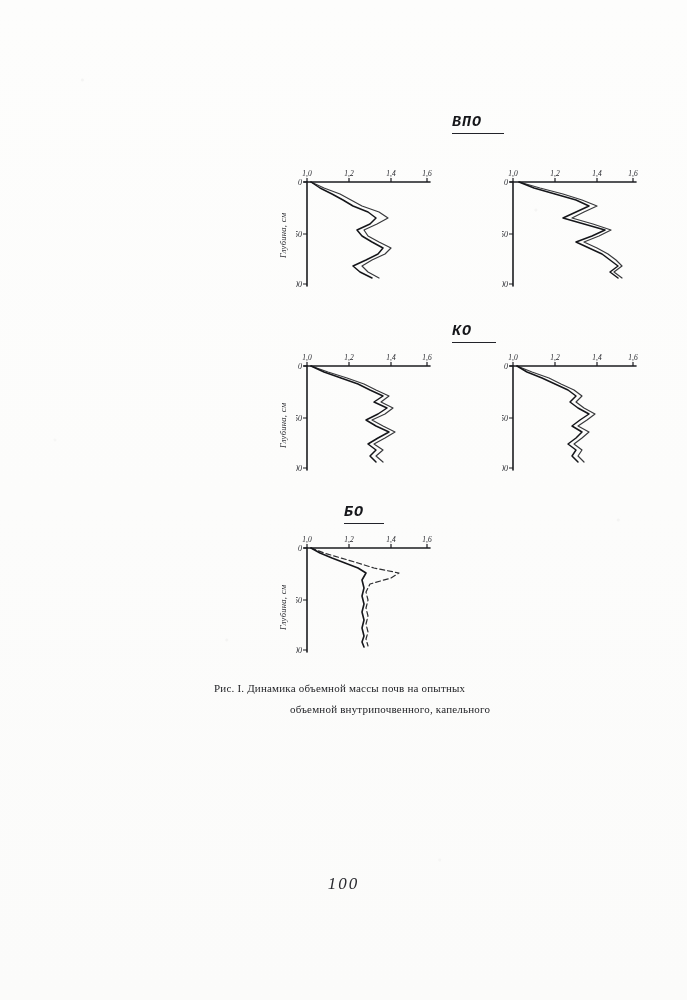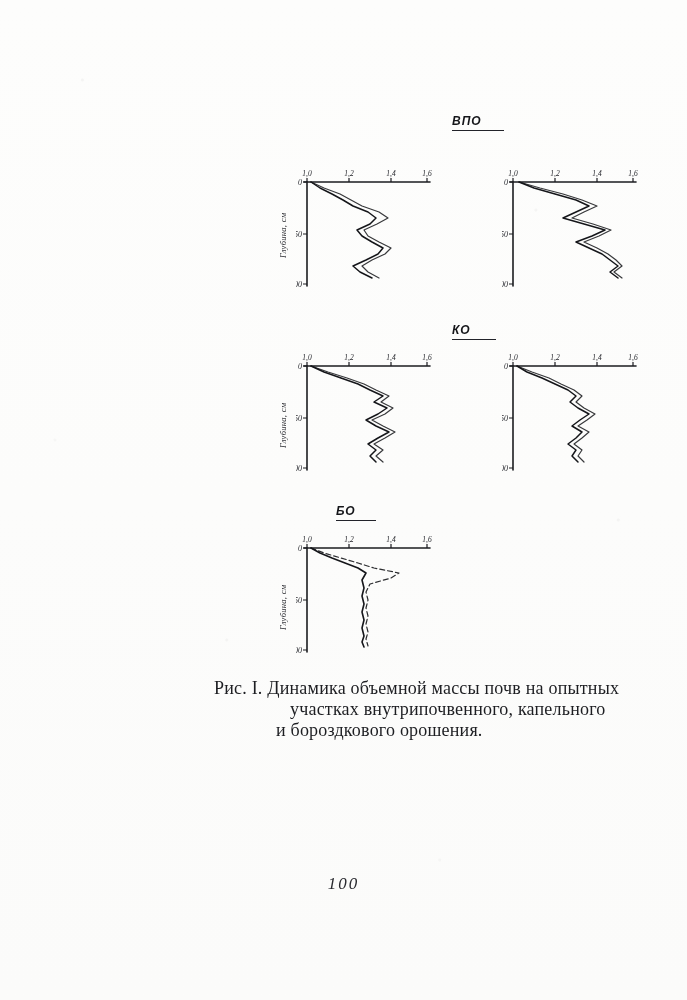--- a/index.html
+++ b/index.html
@@ -24,24 +24,24 @@
       radial-gradient(circle at 78% 21%, rgba(0,0,0,0.03) 0 1px, transparent 2px),
       radial-gradient(circle at 33% 64%, rgba(0,0,0,0.03) 0 1px, transparent 2px),
       radial-gradient(circle at 64% 86%, rgba(0,0,0,0.025) 0 1px, transparent 2px),
       radial-gradient(circle at 90% 52%, rgba(0,0,0,0.03) 0 1px, transparent 2px),
       radial-gradient(circle at 8%  44%, rgba(0,0,0,0.025) 0 1px, transparent 2px),
       linear-gradient(#fdfdfc, #fbfbfa);
   }
 
   .group-label {
     position: absolute;
-    font-family: Liberation Sans, sans-serif;
+    font-family: Liberation Mono, monospace;
     font-style: italic;
     font-weight: bold;
-    font-size: 12px;
+    font-size: 15px;
     letter-spacing: 1px;
     color: #15161a;
   }
   .group-label .rule {
     display: block;
     height: 1px;
     background: #22232a;
     margin-top: 2px;
   }
 
@@ -62,21 +62,21 @@
     transform-origin: left top;
     white-space: nowrap;
   }
 
   .caption {
     position: absolute;
     left: 214px;
     top: 678px;
     width: 430px;
     font-family: "Liberation Serif", serif;
-    font-size: 18px;
+    font-size: 11px;
     line-height: 21px;
     color: #1d1e22;
     letter-spacing: 0.2px;
   }
   .caption .l2 { display:block; padding-left: 76px; }
   .caption .l3 { display:block; padding-left: 62px; }
 
   .folio {
     position: absolute;
     left: 0; right: 0;
@@ -188,21 +188,21 @@
       <text class="tick-lab" x="131" y="8" text-anchor="middle">1,6</text>
       <path d="M11,14 L7,14 M11,66 L7,66 M11,116 L7,116" stroke="#1b1c20" stroke-width="1.2"></path>
       <text class="ytick-lab" x="6" y="17" text-anchor="end">0</text>
       <text class="ytick-lab" x="6" y="69" text-anchor="end">50</text>
       <text class="ytick-lab" x="6" y="119" text-anchor="end">100</text>
       <path d="M15,14 L25,20 L40,26 L53,32 L66,38 L74,44 L68,50 L76,56 L87,62 L78,68 L70,74 L80,80 L74,86 L66,92 L74,98 L70,104 L76,110" stroke="#15161a" stroke-width="1.5" fill="none" stroke-linejoin="round" stroke-linecap="round"></path>
       <path d="M15,14 L30,20 L47,26 L59,32 L72,38 L80,44 L74,50 L82,56 L93,62 L85,68 L76,74 L87,80 L80,86 L72,92 L80,98 L76,104 L82,110" stroke="#15161a" stroke-width="1.2" fill="none" stroke-linejoin="round" stroke-linecap="round" opacity="0.85"></path>
     </svg>
   </div>
 
-  <div class="group-label" style="left:336px; top:504px; width:40px;">
+  <div class="group-label" style="left:344px; top:504px; width:40px;">
     <span>БО</span>
     <span class="rule"></span>
   </div>
 
   <div class="axis-title" style="left:278px; top:630px;">Глубина, см</div>
   <div class="plot" style="left:296px; top:534px;">
     <svg width="140" height="125" viewBox="0 0 140 125">
       <path d="M8,14 L134,14" stroke="#1b1c20" stroke-width="1.6" fill="none" stroke-linecap="round"></path>
       <path d="M11,14 L11,118" stroke="#1b1c20" stroke-width="1.6" fill="none" stroke-linecap="round"></path>
       <path d="M11,14 L11,10 M53,14 L53,10 M95,14 L95,10 M131,14 L131,10" stroke="#1b1c20" stroke-width="1.2"></path>
@@ -216,19 +216,18 @@
       <text class="ytick-lab" x="6" y="119" text-anchor="end">100</text>
 
       <path d="M15,14 L24,19 L36,24 L49,29 L62,34 L70,39 L66,46 L68,54 L66,62 L68,70 L66,78 L68,86 L66,94 L68,102 L66,108 L68,113" stroke="#15161a" stroke-width="1.6" fill="none" stroke-linejoin="round" stroke-linecap="round"></path>
 
       <path d="M15,14 L28,19 L45,24 L62,29 L78,34 L103,39 L95,44 L74,50 L70,58 L72,66 L70,74 L72,82 L70,90 L72,98 L70,105 L72,112" stroke="#15161a" stroke-width="1.2" fill="none" stroke-linejoin="round" stroke-linecap="round" stroke-dasharray="5 3" opacity="0.9"></path>
     </svg>
   </div>
 
   <div class="caption">
     <span class="l1">Рис. I. Динамика объемной массы почв на опытных</span>
-    <span class="l2">участках внутрипочвенного, капельного</span>
-    <span class="l3">и бороздкового орошения.</span>
+    <span class="l2">объемной внутрипочвенного, капельного</span>
   </div>
 
   <div class="folio">100</div>
 
 </div>
 
 </body></html>

